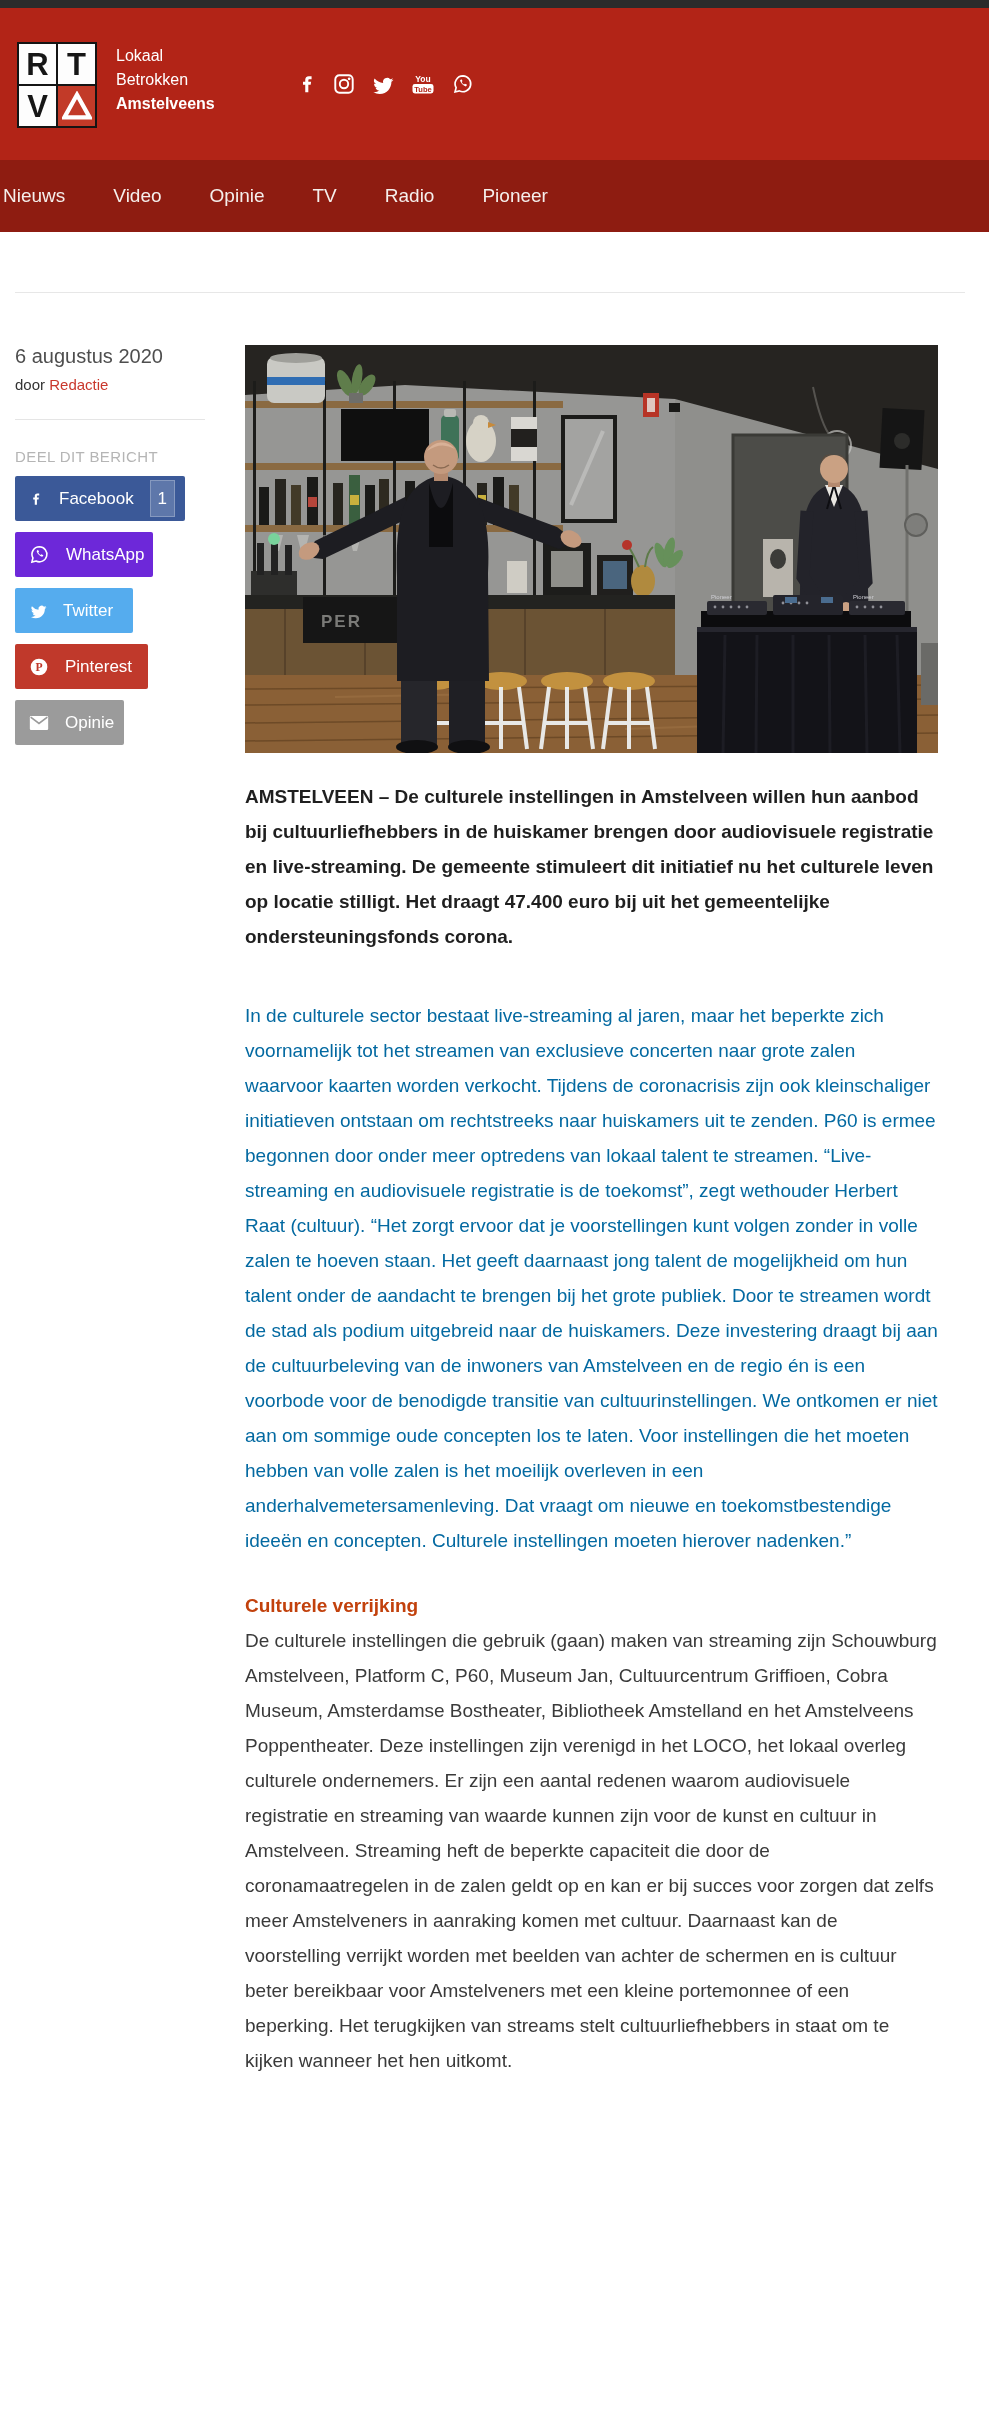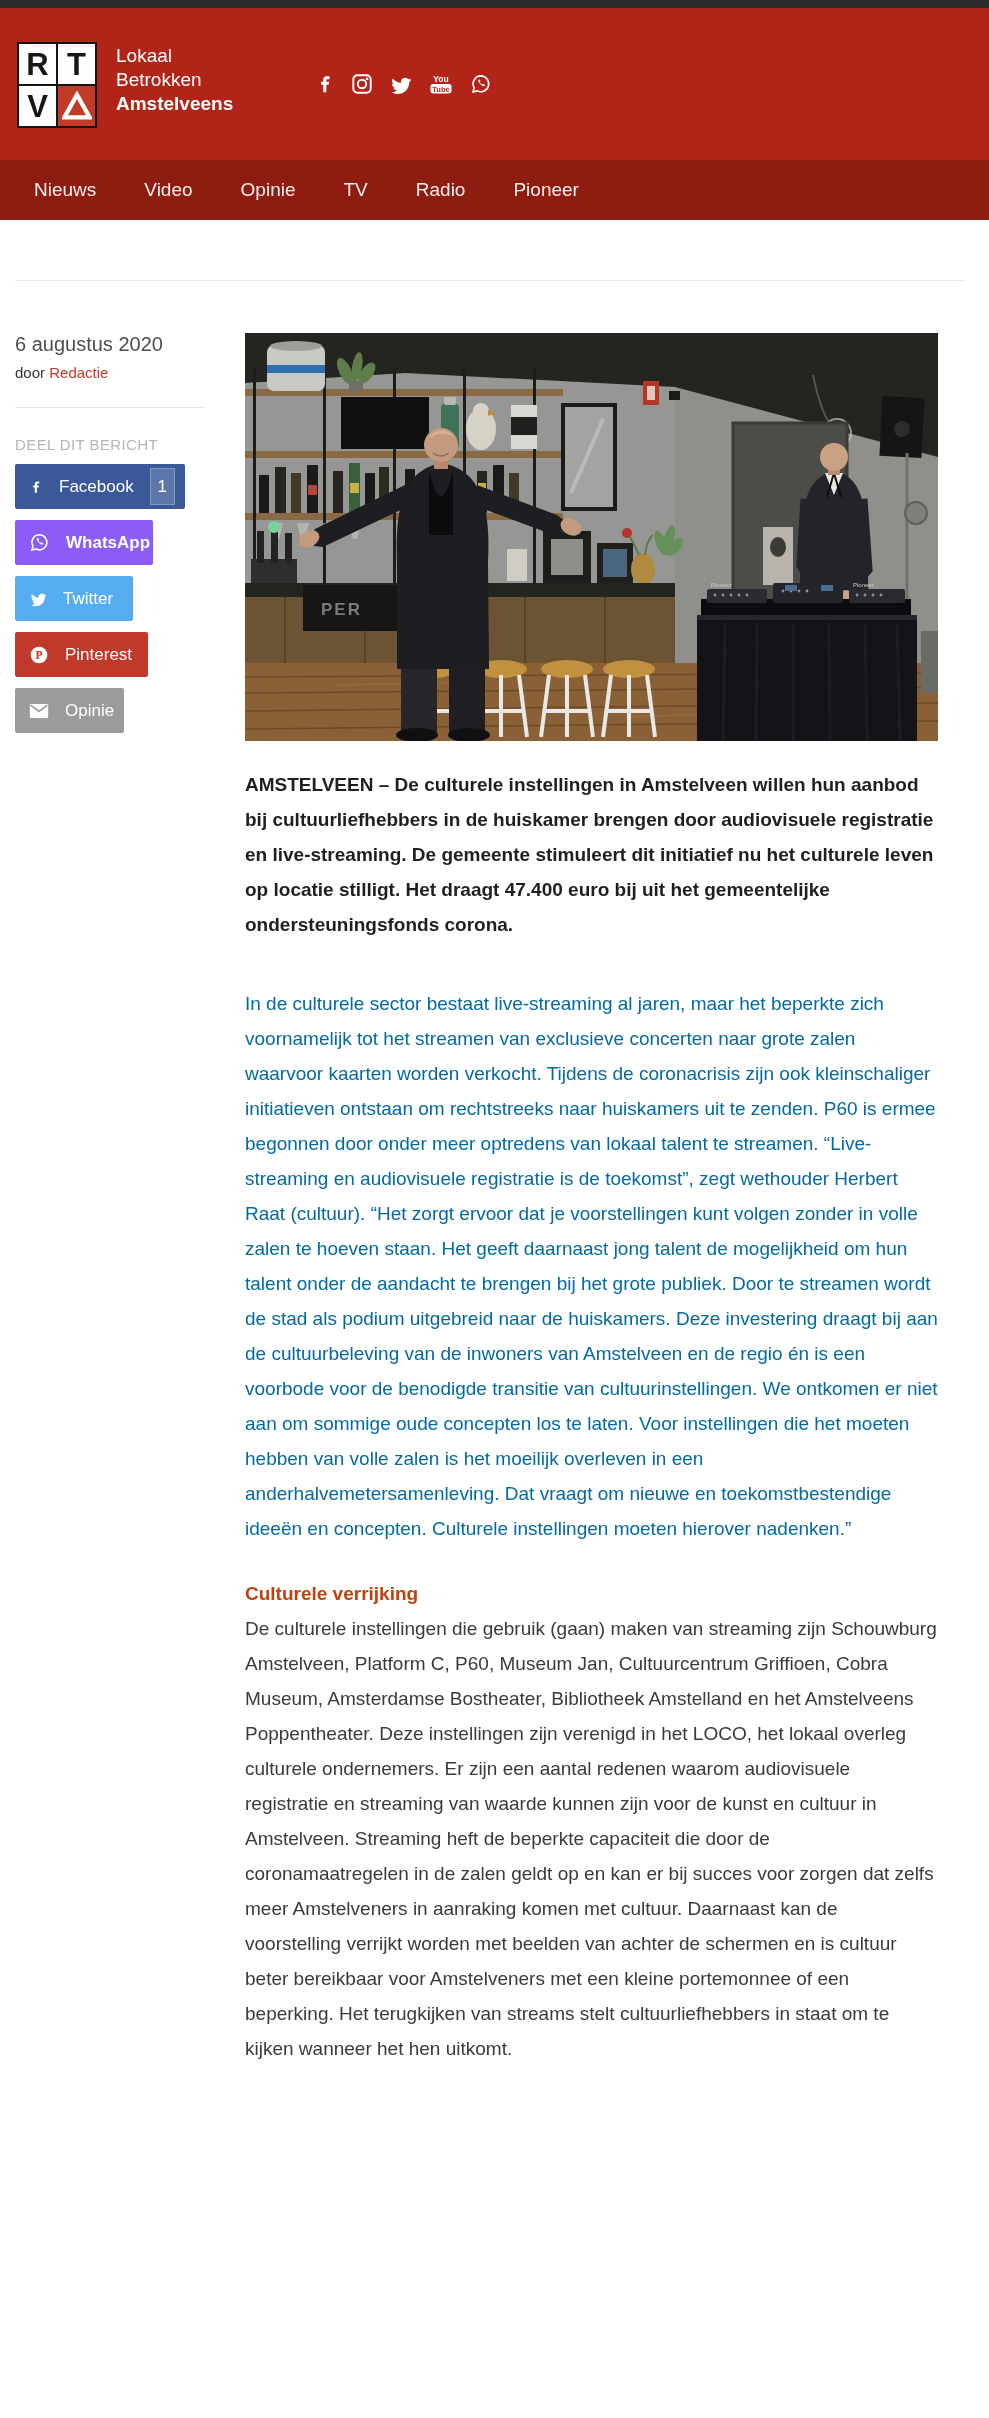--- a/index.html
+++ b/index.html
@@ -4,26 +4,26 @@
 <style>
   *{box-sizing:border-box;margin:0;padding:0}
   html,body{width:989px}
   body{font-family:"Liberation Sans",sans-serif;background:#fff;color:#222;min-height:2418px;overflow-x:hidden}
 
   .topbar{height:8px;background:#2b2b2b}
   .header{background:#b22417;height:152px;display:flex;align-items:flex-start}
   .logo-grid{display:grid;grid-template-columns:37px 37px;grid-template-rows:40px 40px;gap:2px;background:#141414;border:2px solid #141414;margin:34px 0 0 17px}
   .logo-cell{background:#fdfdfd;display:flex;align-items:center;justify-content:center;font-weight:700;font-size:31px;line-height:1;color:#161616}
   .logo-cell.red{background:#c23a28}
-  .tagline{margin:36px 0 0 19px;color:#fff;font-size:19px;line-height:24px}
+  .tagline{margin:36px 0 0 19px;color:#fff;font-size:16px;line-height:24px}
   .tagline .bold{font-weight:700}
   .social{display:flex;align-items:center;gap:16px;margin:64px 0 0 82px}
   .social .s-icon{display:block;cursor:pointer}
 
-  .nav{background:#8e1c11;height:60px;display:flex;align-items:center;gap:48px;padding-left:34px}
+  .nav{background:#8e1c11;height:72px;display:flex;align-items:center;gap:48px;padding-left:3px}
   .nav-item{color:#f5efec;font-size:19px;cursor:pointer}
 
   main{padding:0 24px 28px 15px}
   .title{font-size:40px;line-height:52px;font-weight:700;color:#171717;letter-spacing:-.3px;max-width:640px;margin-top:30px}
   .divider{border:none;border-top:1px solid #e7e7e7;margin-top:60px}
 
   .content-row{display:flex;margin-top:52px}
   .sidebar{width:230px;flex:none}
   .date{font-size:20px;color:#4e4e4e}
   .byline{font-size:15px;color:#333;margin-top:8px}
@@ -114,21 +114,21 @@
       <div class="share-label">DEEL DIT BERICHT</div>
 
       <div class="share-btn fb" style="background: rgb(59, 89, 152);">
         <svg width="14" height="18" viewBox="0 0 24 24" fill="#fff">
             <path d="M15.1 6.2h2.4V2.6h-3.2c-3 0-4.4 1.8-4.4 4.3v2.4H7.2v3.5h2.7V22h3.7v-9.2h2.8l.5-3.5h-3.3V7.6c0-1 .3-1.4 1.5-1.4z"></path>
           </svg>
         <span>Facebook</span>
         <span class="fb-count">1</span>
       </div>
 
-      <div class="share-btn wa" style="background: #8b5cf6; font-weight: bold;">
+      <div class="share-btn wa" style="background: #6d28d9;">
         <svg width="21" height="21" viewBox="0 0 24 24" fill="none" stroke="#fff" stroke-width="1.8">
             <path d="M12 3.2A8.6 8.6 0 0 0 4.5 16L3.3 20.7l4.7-1.2A8.6 8.6 0 1 0 12 3.2z"></path>
             <path d="M8.8 8c.3 2.6 3.5 6 6.4 6.6l1.3-1.7-2.4-1.2-1 .8c-1.1-.6-2-1.7-2.5-2.8l.9-.9-1.3-2.1z" fill="#fff" stroke="none"></path>
           </svg>
         <span>WhatsApp</span>
       </div>
 
       <div class="share-btn tw" style="background: rgb(85, 172, 238);">
         <svg width="18" height="17" viewBox="0 0 24 24" fill="#fff">
             <path d="M23 5.9c-.8.4-1.7.6-2.6.8a4.5 4.5 0 0 0-7.7 4.1A12.8 12.8 0 0 1 3.4 6.1a4.5 4.5 0 0 0 1.4 6c-.7 0-1.4-.2-2-.6v.1a4.5 4.5 0 0 0 3.6 4.4 4.5 4.5 0 0 1-2 .1 4.5 4.5 0 0 0 4.2 3.1A9 9 0 0 1 2 21a12.7 12.7 0 0 0 6.9 2c8.3 0 12.8-6.9 12.8-12.8v-.6c.9-.6 1.6-1.4 2.3-2.3-.8.4-1.7.6-2.6.7a4.5 4.5 0 0 0 2-2.1z"></path>

